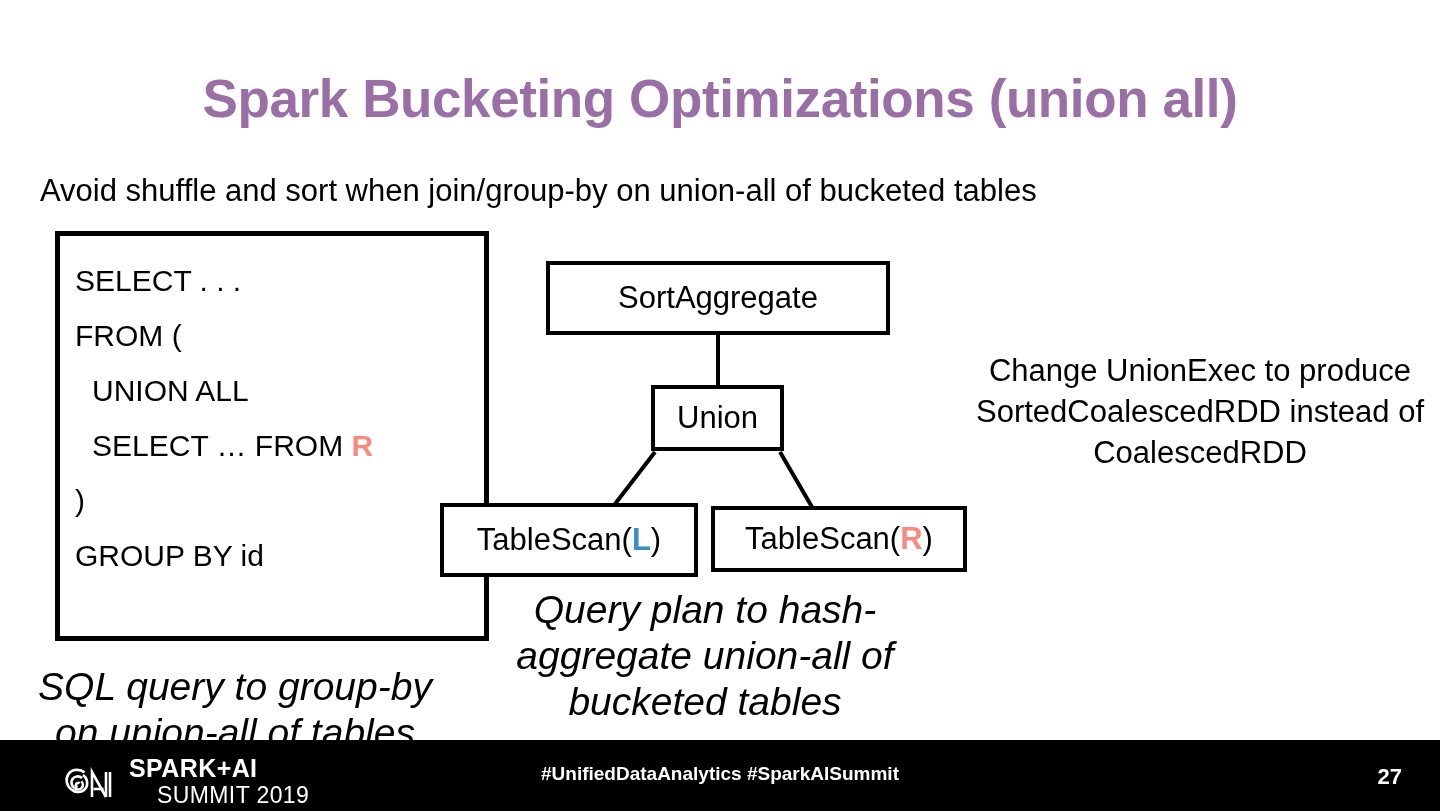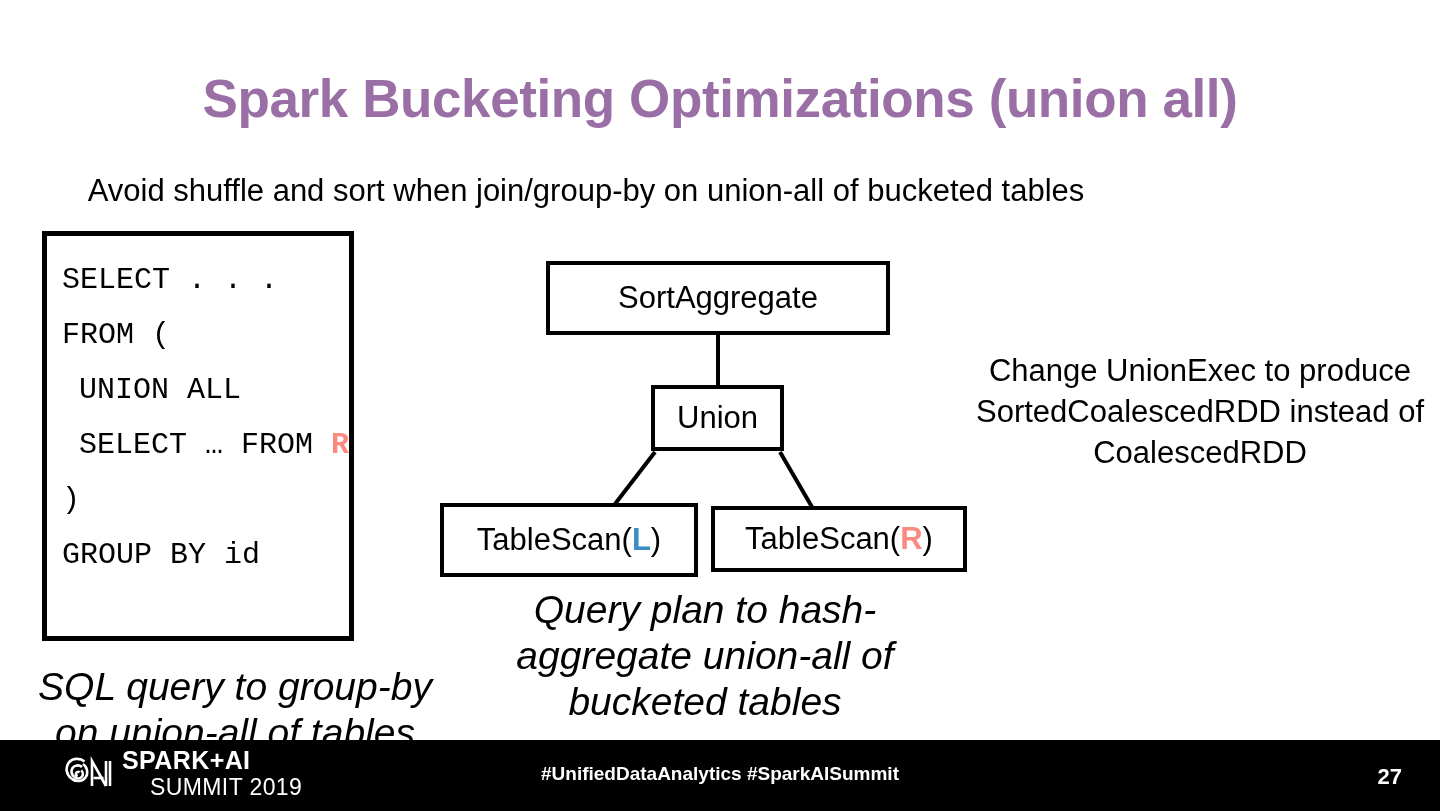--- a/index.html
+++ b/index.html
@@ -31,37 +31,36 @@
     letter-spacing: -0.4px;
     white-space: nowrap;
   }
 
   
   #slide-subtitle {
     position: absolute;
     left: 0;
     top: 173px;
     width: 1172px;
-    text-align: center;
     font-size: 31px;
     color: #000000;
     white-space: nowrap;
+    padding-left: 40px;
   }
 
   
   #sql-panel {
     position: absolute;
-    left: 42px;
+    left: 55px;
     top: 231px;
-    width: 312px;
+    width: 434px;
     height: 410px;
     border: 5px solid #000000;
     box-sizing: border-box;
     background: #ffffff;
-    font-family: Liberation Mono, monospace;
   }
   #sql-lines {
     position: absolute;
     left: 15px;
     top: 17px;
     right: 4px;
   }
   .sql-line {
     font-size: 30px;
     line-height: 55px;
@@ -158,24 +157,24 @@
     position: absolute;
     left: 0;
     bottom: 0;
     width: 1440px;
     height: 71px;
     background: #000000;
   }
   #footer-logo {
     position: absolute;
     left: 62px;
-    top: 8px;
+    top: 16px;
     display: flex;
-    align-items: center;
-    gap: 10px;
+    align-items: flex-end;
+    gap: 17px;
   }
   #logo-mark { display: block; }
   #logo-wordmark {
     display: flex;
     flex-direction: column;
     line-height: 1;
   }
   #logo-line1 {
     color: #ffffff;
     font-size: 25px;

